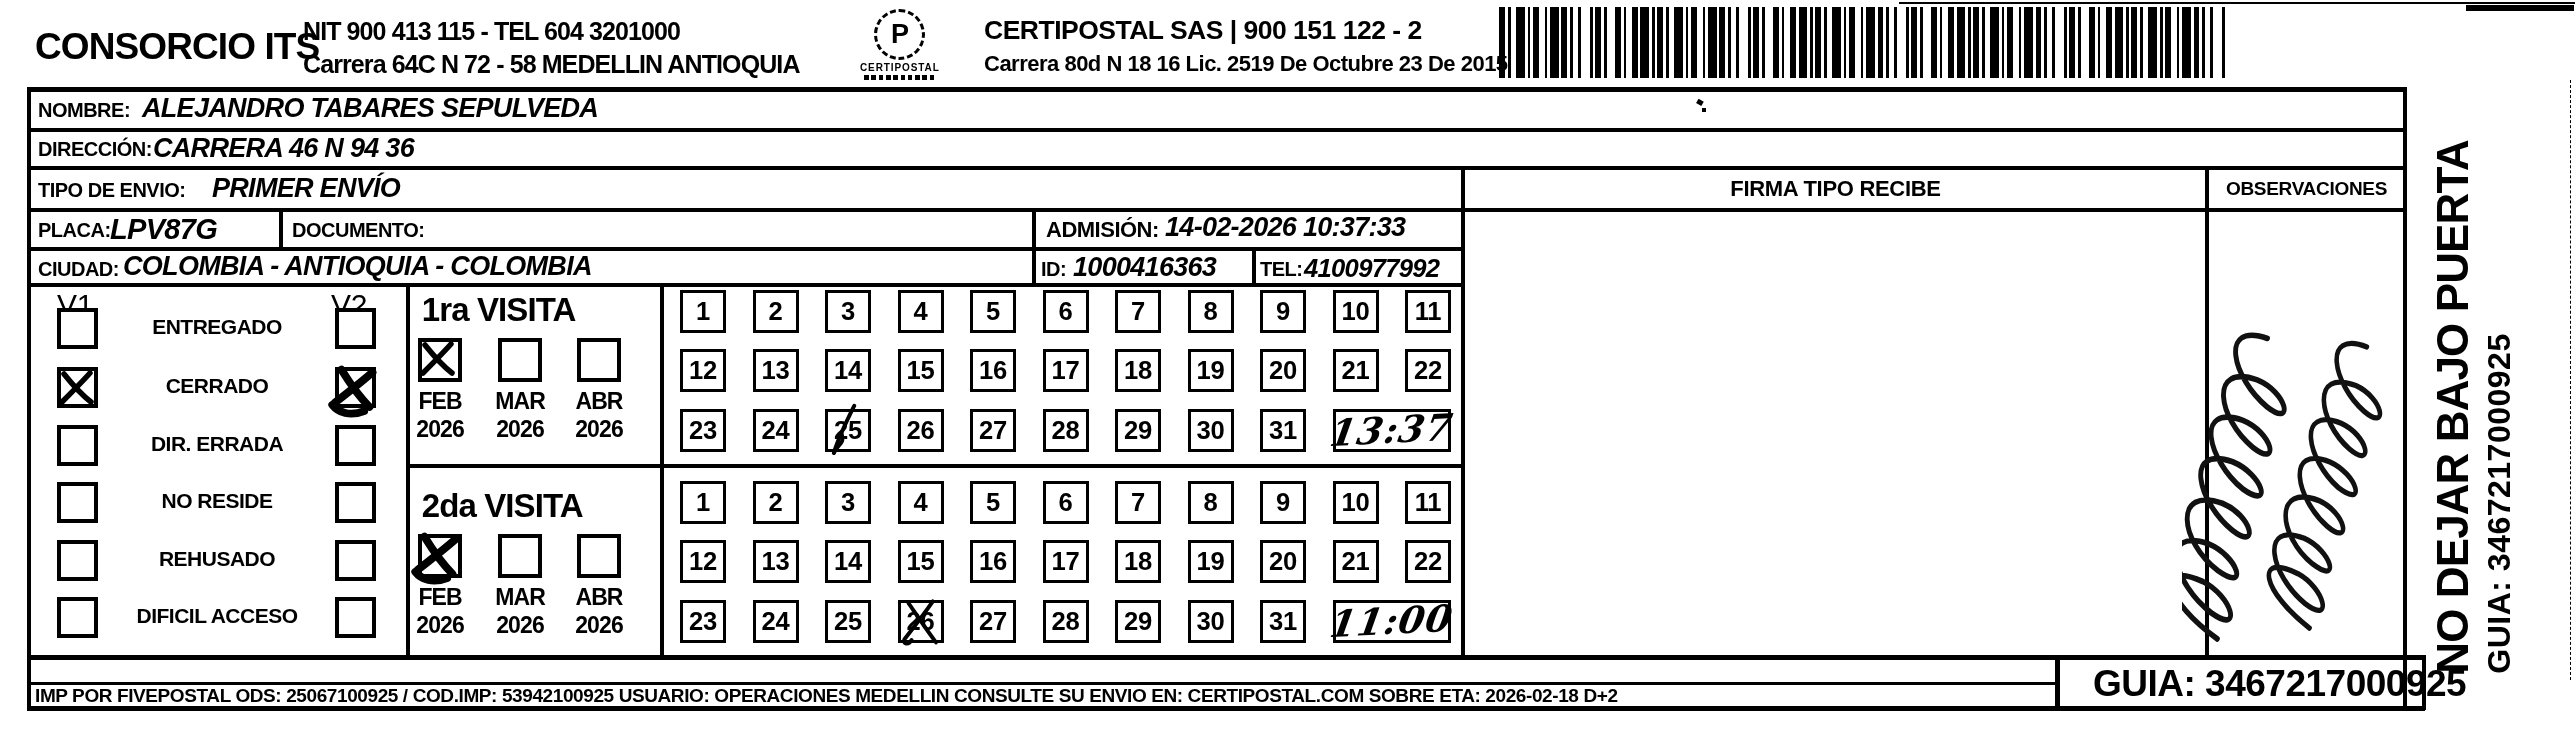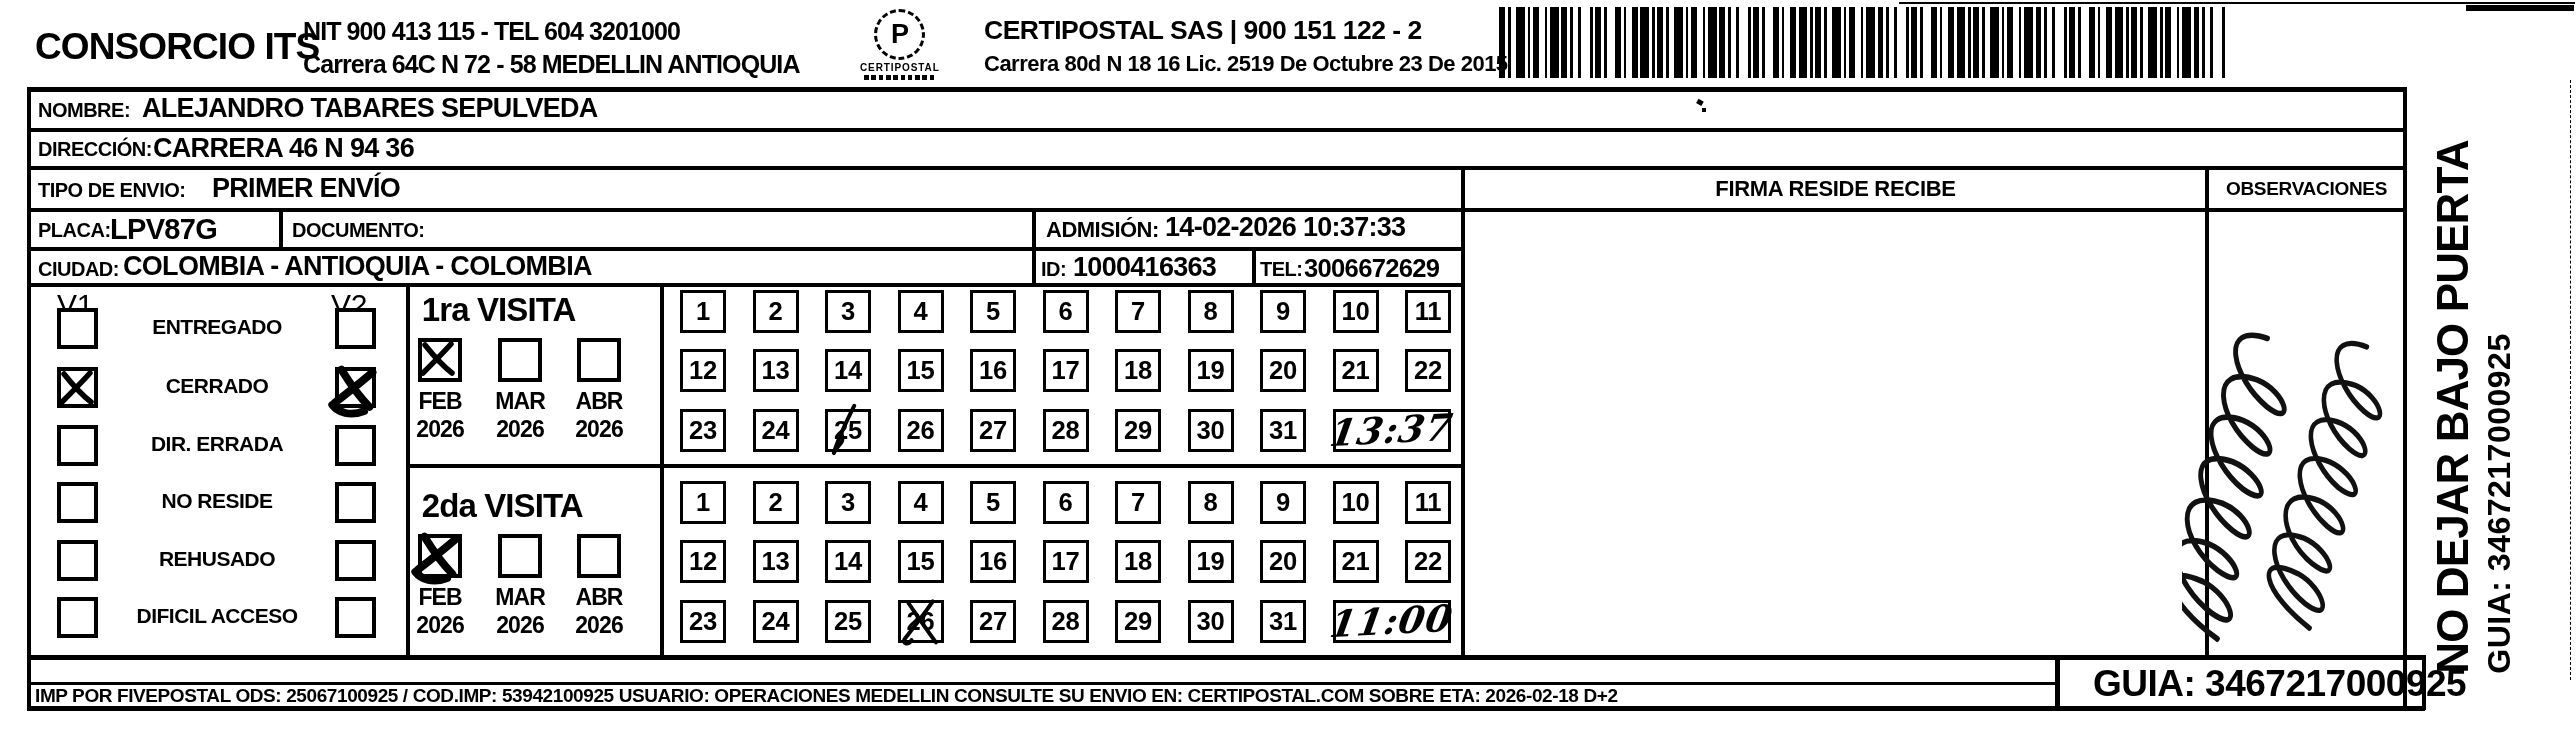--- a/index.html
+++ b/index.html
@@ -5,21 +5,21 @@
   * { box-sizing: border-box; margin: 0; padding: 0; }
   html,body { background:#e9e9e9; }
   body { font-family: "Liberation Sans", sans-serif; color:#000; }
   #page {
     position:relative; width:2576px; height:736px; background:#fff;
     overflow:hidden; letter-spacing:-0.3px;
   }
   .abs { position:absolute; }
   .hline, .vline { position:absolute; background:#000; }
   .lbl { font-weight:bold; font-size:20px; letter-spacing:-0.5px; white-space:nowrap; }
-  .val { font-weight:600; font-size:27px; letter-spacing:-0.7px; white-space:nowrap; }
+  .val { font-weight:600; font-size:27px; letter-spacing:-0.7px; white-space:nowrap;font-style:italic; }
 
   
   .company-name { font-size:37px; font-weight:600; letter-spacing:-0.9px; }
   .company-info { font-size:25px; font-weight:bold; line-height:33px; letter-spacing:-0.9px; }
   .carrier-l1 { font-size:26.5px; font-weight:bold; letter-spacing:-0.5px; }
   .carrier-l2 { font-size:22px; font-weight:bold; letter-spacing:-0.5px; margin-top:5.5px; }
   .logo-circle { width:51px; height:51px; border:3.7px dashed #000; border-radius:50%;
     display:flex; align-items:center; justify-content:center; font-weight:bold; font-size:27px; }
   .logo-cap { font-size:10px; font-weight:bold; letter-spacing:0.9px; margin-top:1.8px; }
   .logo-squiggle { width:71px; height:5.5px; margin-top:1.8px;
@@ -213,35 +213,35 @@
 
   <div class="abs lbl" style="left:38px;top:99px">NOMBRE:</div>
   <div class="abs val" style="left:142px;top:93px">ALEJANDRO TABARES SEPULVEDA</div>
 
   <div class="abs lbl" style="left:38px;top:138px">DIRECCIÓN:</div>
   <div class="abs val" style="left:153px;top:133px">CARRERA 46 N 94 36</div>
 
   <div class="abs lbl" style="left:38px;top:179px">TIPO DE ENVIO:</div>
   <div class="abs val" style="left:212px;top:173px">PRIMER ENVÍO</div>
 
-  <div class="hdr-cell" style="left:1465px;top:170px;width:741px;height:38px;font-size:22px">FIRMA RESIDE RECIBE</div>
+  <div class="hdr-cell" style="left:1465px;top:170px;width:741px;height:38px;font-size:22px">FIRMA TIPO RECIBE</div>
   <div class="hdr-cell" style="left:2209px;top:170px;width:195px;height:38px;font-size:19px">OBSERVACIONES</div>
 
   <div class="abs lbl" style="left:38px;top:219px">PLACA:</div>
   <div class="abs val" style="left:110px;top:213px;font-size:29px">LPV87G</div>
   <div class="abs lbl" style="left:292px;top:219px">DOCUMENTO:</div>
   <div class="abs lbl" style="left:1046px;top:217px;font-size:22px">ADMISIÓN:</div>
   <div class="abs val" style="left:1165px;top:212px">14-02-2026 10:37:33</div>
 
   <div class="abs lbl" style="left:38px;top:258px">CIUDAD:</div>
   <div class="abs val" style="left:123px;top:251px">COLOMBIA - ANTIOQUIA - COLOMBIA</div>
   <div class="abs lbl" style="left:1041px;top:258px">ID:</div>
   <div class="abs val" style="left:1073px;top:252px">1000416363</div>
   <div class="abs lbl" style="left:1260px;top:258px">TEL:</div>
-  <div class="abs val" style="left:1304px;top:254px;font-size:25.6px">3006672629</div>
+  <div class="abs val" style="left:1304px;top:254px;font-size:25.6px">4100977992</div>
 
   <div class="abs" id="status-panel" style="left:30px;top:286px;width:374px;height:367px">
     <div class="abs vh" style="left:27px;top:1.8px">V1</div>
     <div class="abs vh" style="left:301px;top:1.8px">V2</div>
     <div id="status-rows">
         <div class="status-row" style="top: 22px;">
           <div class="cb" style="left:27px;top:0"></div>
           <div class="st-label">ENTREGADO</div>
           <div class="cb" style="left:305px;top:0"></div>
         </div>

